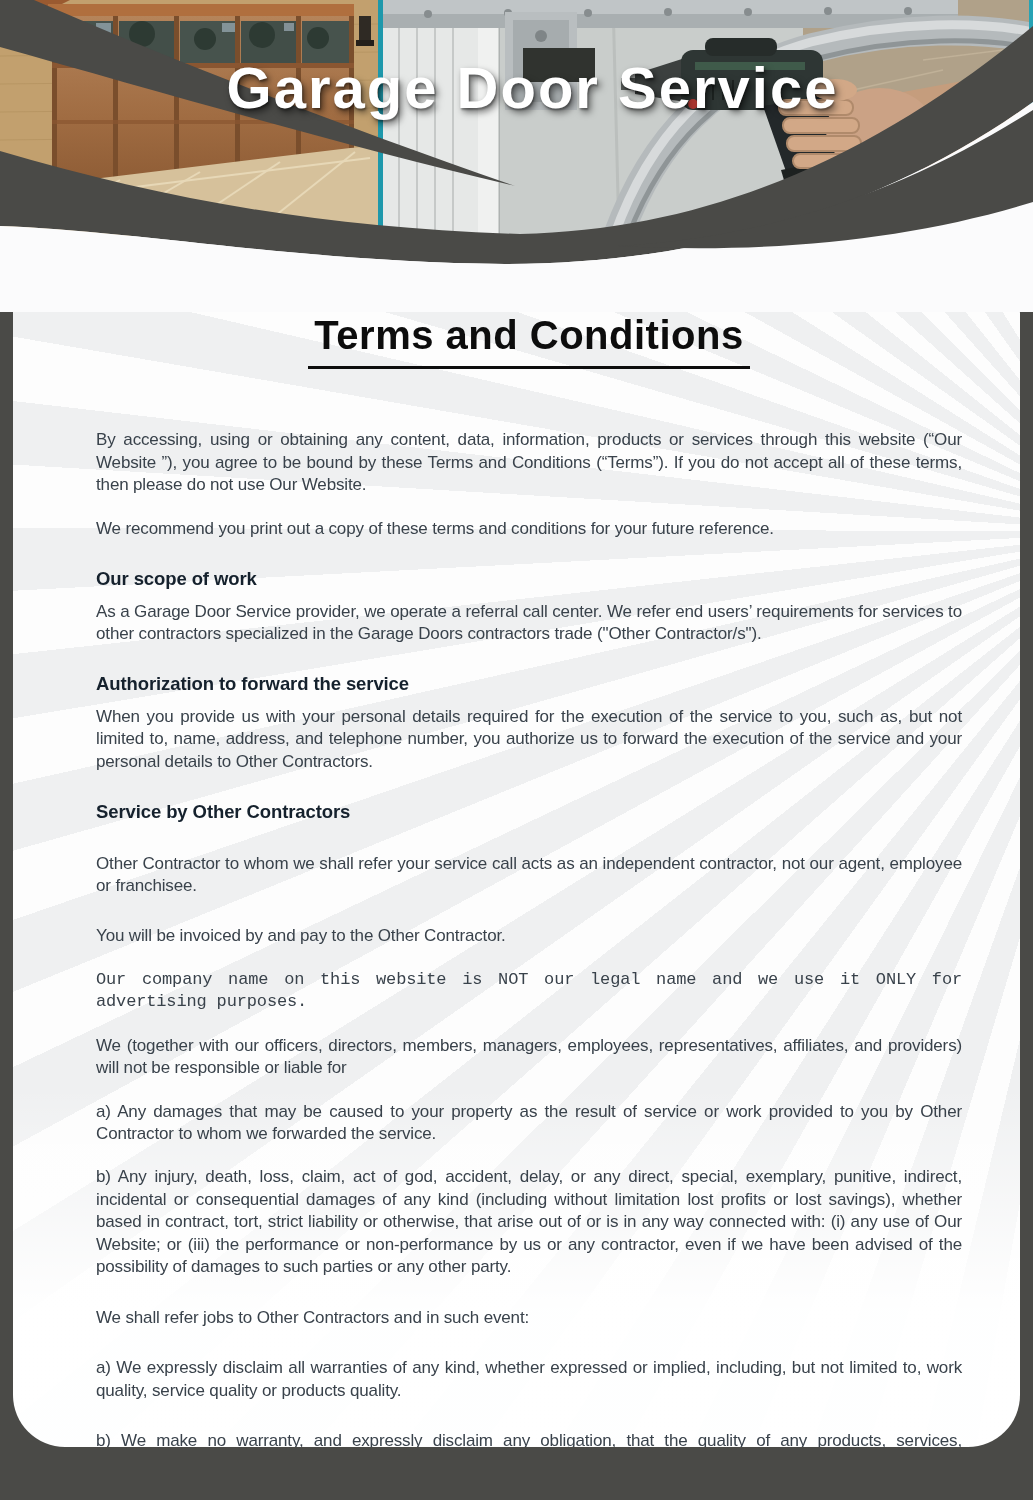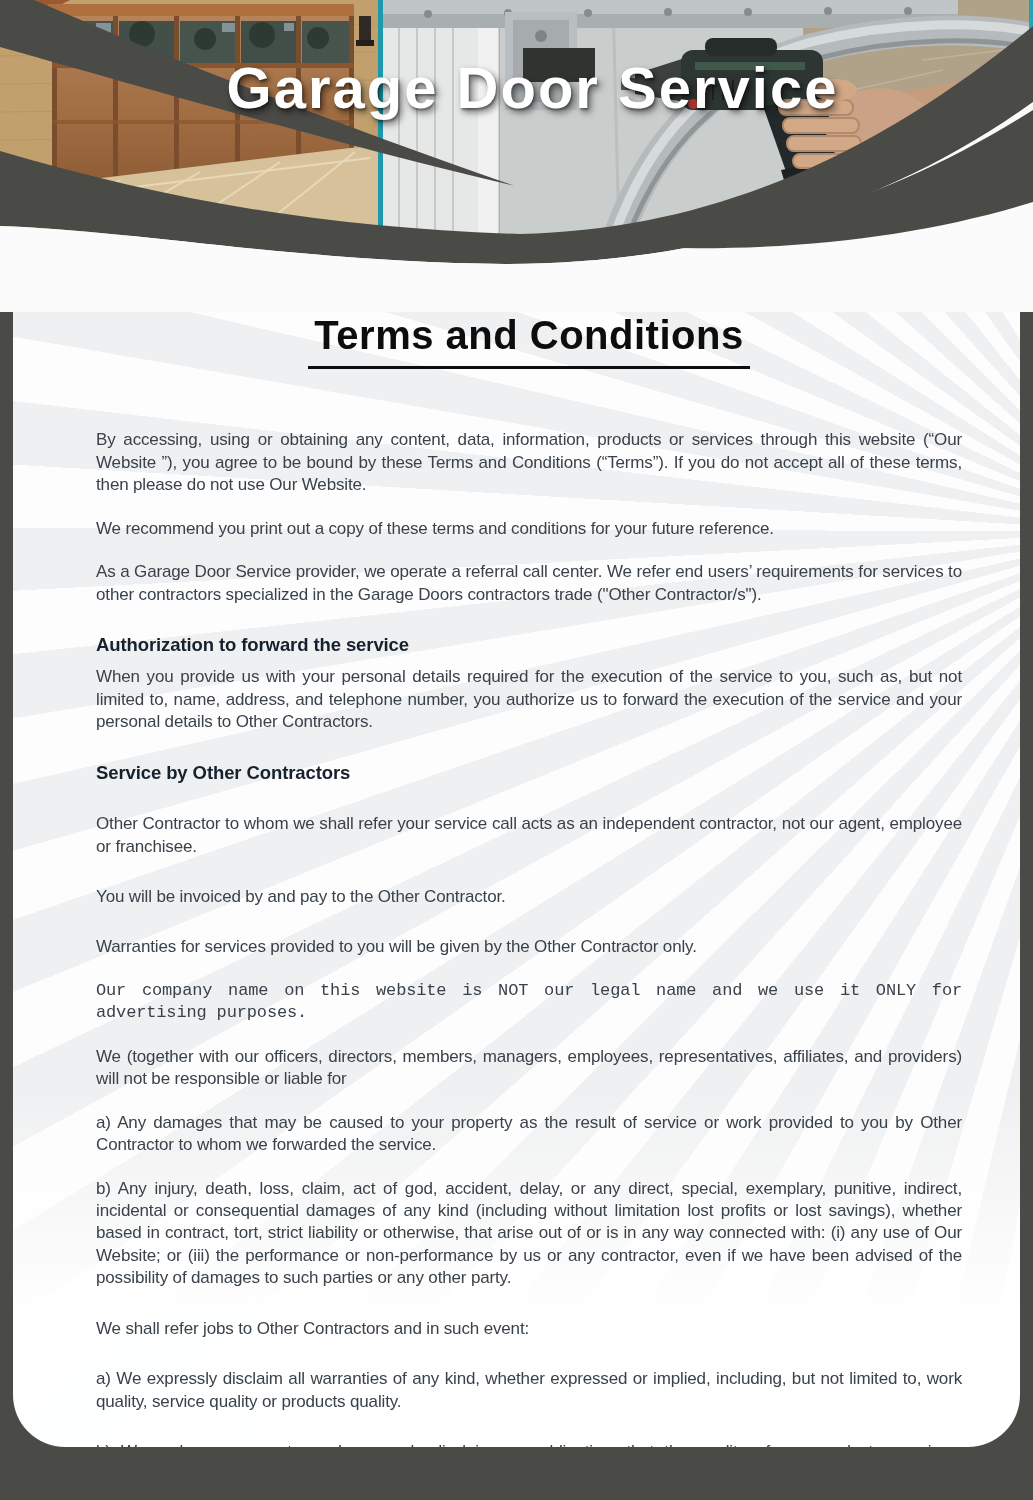--- a/index.html
+++ b/index.html
@@ -74,33 +74,33 @@
     <div class="terms-body">
 
       <div class="terms-title-wrap">
         <h1 class="terms-title">Terms and Conditions</h1>
       </div>
 
       <p>By accessing, using or obtaining any content, data, information, products or services through this website (“Our Website ”), you agree to be bound by these Terms and Conditions (“Terms”). If you do not accept all of these terms, then please do not use Our Website.</p>
       <p>We recommend you print out a copy of these terms and conditions for your future reference.</p>
 
       <section>
+        <h2>Our scope of work</h2>
         <p>As a Garage Door Service provider, we operate a referral call center. We refer end users’ requirements for services to other contractors specialized in the Garage Doors contractors trade ("Other Contractor/s").</p>
       </section>
 
       <section>
         <h2>Authorization to forward the service</h2>
         <p>When you provide us with your personal details required for the execution of the service to you, such as, but not limited to, name, address, and telephone number, you authorize us to forward the execution of the service and your personal details to Other Contractors.</p>
       </section>
 
       <section>
         <h2>Service by Other Contractors</h2>
         <p class="tight">Other Contractor to whom we shall refer your service call acts as an independent contractor, not our agent, employee or franchisee.</p>
         <p class="tight">You will be invoiced by and pay to the Other Contractor.</p>
-        <p class="tight">Warranties for services provided to you will be given by the Other Contractor only.</p>
         <p class="gap-top">Our company name on this website is NOT our legal name and we use it ONLY for advertising purposes.</p>
       </section>
 
       <section>
         <p>We (together with our officers, directors, members, managers, employees, representatives, affiliates, and providers) will not be responsible or liable for</p>
         <p>a) Any damages that may be caused to your property as the result of service or work provided to you by Other Contractor to whom we forwarded the service.</p>
         <p>b) Any injury, death, loss, claim, act of god, accident, delay, or any direct, special, exemplary, punitive, indirect, incidental or consequential damages of any kind (including without limitation lost profits or lost savings), whether based in contract, tort, strict liability or otherwise, that arise out of or is in any way connected with: (i) any use of Our Website; or (iii) the performance or non-performance by us or any contractor, even if we have been advised of the possibility of damages to such parties or any other party.</p>
       </section>
 
       <section>

